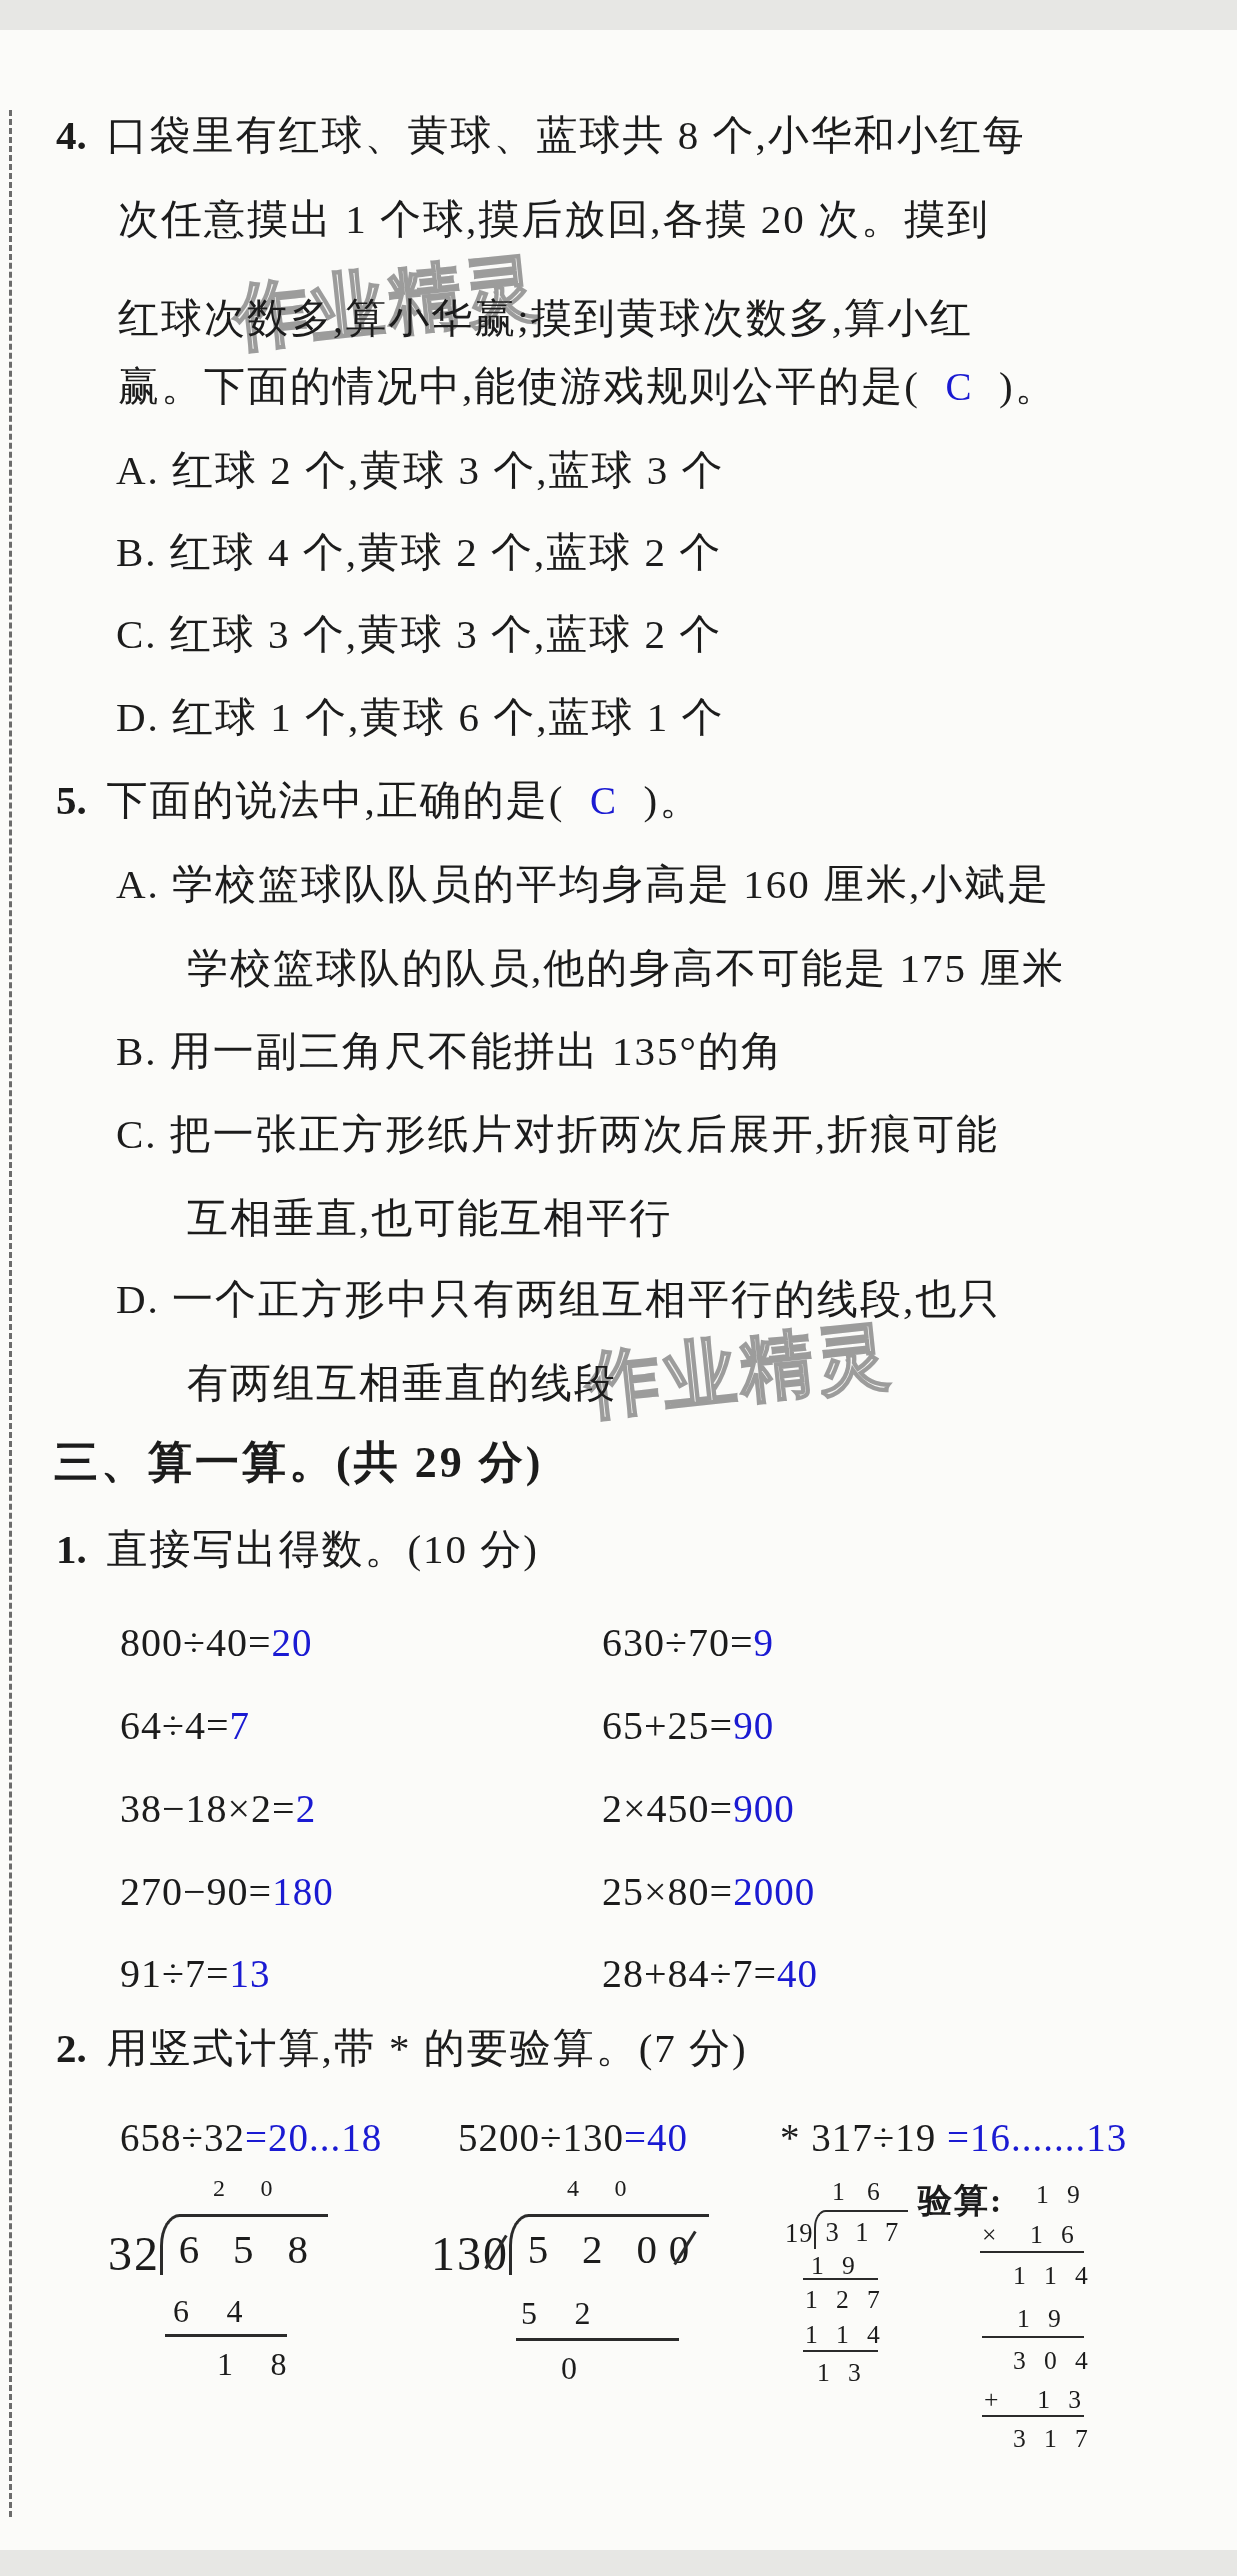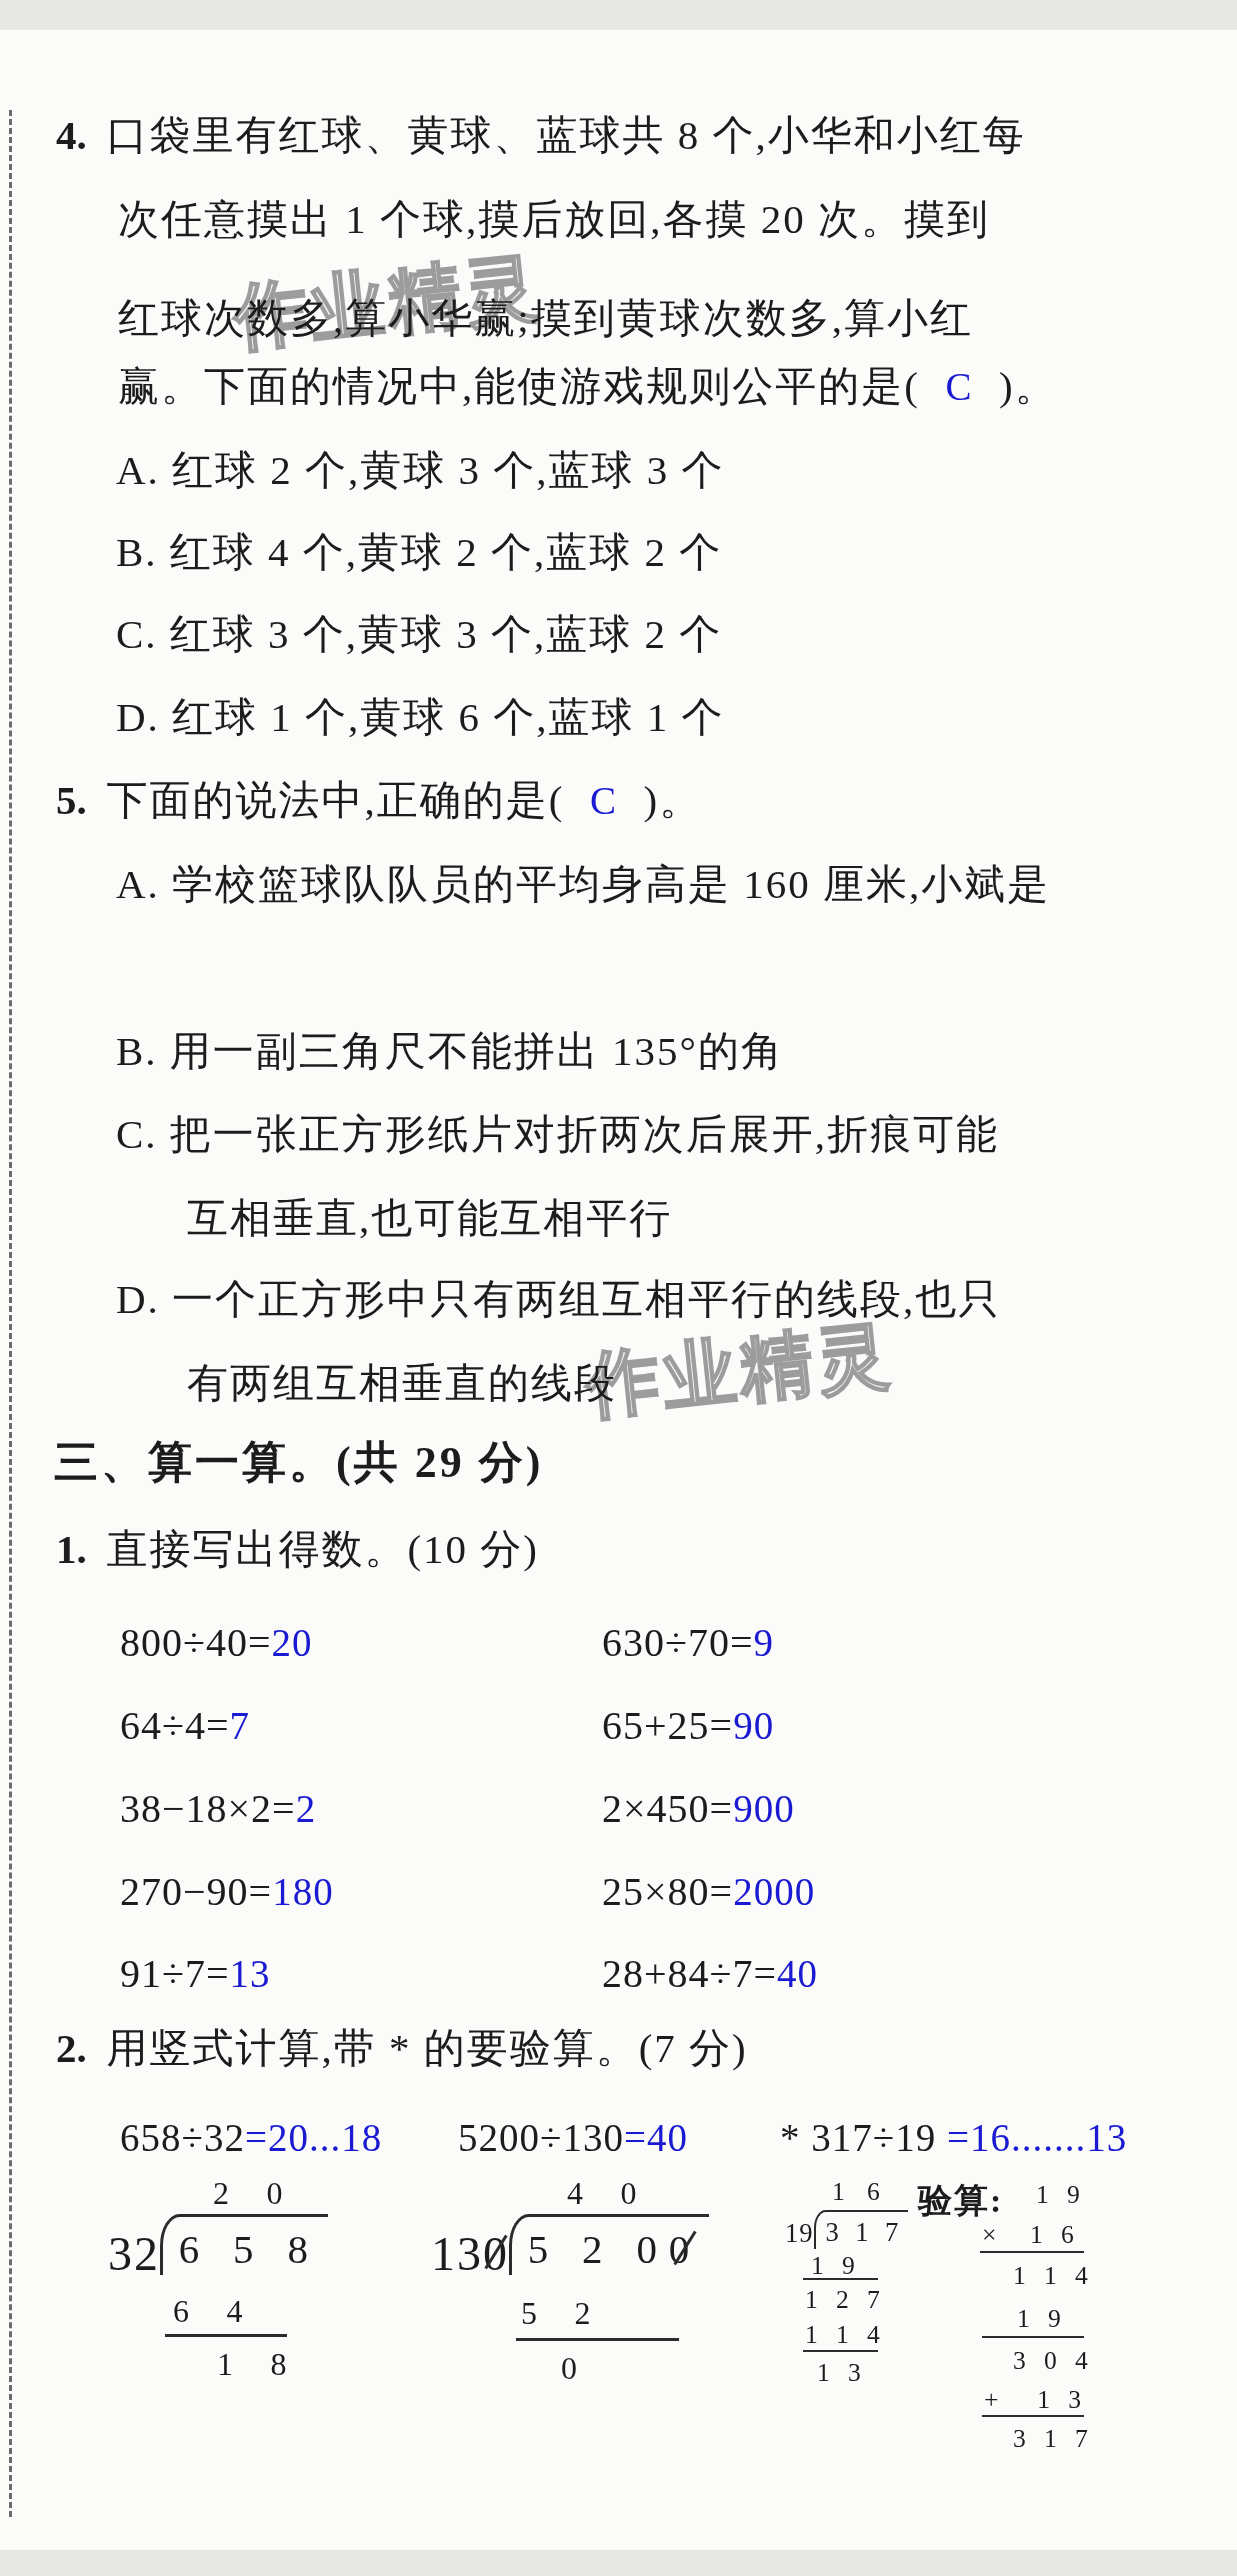--- a/index.html
+++ b/index.html
@@ -10,21 +10,21 @@
              border-left:3px dashed rgba(60,60,60,.75);}
   .tline{position:absolute;white-space:nowrap;font-size:41px;line-height:1.25;letter-spacing:2px;}
   .qnum{font-weight:700;margin-right:19.7px;letter-spacing:0;}
   .ans-blue{color:#1a1ad2;}
   .ans-inline{color:#1a1ad2;margin:0 25.6px;font-size:39px;}
   .sec-head{font-weight:700;font-size:44px;letter-spacing:3px;}
   .calc-expr{font-size:40px;letter-spacing:1px;}
   .calc-ans{color:#1a1ad2;font-size:39px;}
   .eq{font-size:39px;letter-spacing:1px;}
   
-  .ldq{position:absolute;font-size:32px;letter-spacing:14.8px;white-space:nowrap;}
+  .ldq{position:absolute;font-size:24px;letter-spacing:14.8px;white-space:nowrap;}
   .ldrow{position:absolute;white-space:nowrap;}
   .ldsor{font-size:48px;letter-spacing:2px;vertical-align:top;}
   .lddend{display:inline-block;border-top:3px solid #2b2b2b;border-left:3px solid #2b2b2b;
           border-top-left-radius:19.7px 31.5px;padding:7.9px 7.9px 2px 15.7px;font-size:41px;letter-spacing:11.8px;}
   .ldsub{position:absolute;font-size:32px;letter-spacing:14.8px;white-space:nowrap;}
   .ldline{position:absolute;border-top:3px solid #2b2b2b;height:0;}
   
   .sm .ldsor{font-size:26.6px;letter-spacing:1px;}
   .sm .lddend{border-width:2px;border-top-left-radius:11.8px 17.7px;padding:4.9px 4.9px 1px 9.8px;
               font-size:26.6px;letter-spacing:4.9px;}
@@ -57,20 +57,21 @@
   <div class="tline" style="left:118px;top:194px;">次任意摸出 1 个球,摸后放回,各摸 20 次。摸到</div>
   <div class="tline" style="left:118px;top:277px;margin-top:16px;">红球次数多,算小华赢;摸到黄球次数多,算小红</div>
   <div class="tline" style="left:118px;top:361px;"><span>赢。下面的情况中,能使游戏规则公平的是(</span><span class="ans-inline">C</span><span>)。</span></div>
   <div class="tline" style="left:116px;top:445px;">A. 红球 2 个,黄球 3 个,蓝球 3 个</div>
   <div class="tline" style="left:116px;top:527px;">B. 红球 4 个,黄球 2 个,蓝球 2 个</div>
   <div class="tline" style="left:116px;top:609px;">C. 红球 3 个,黄球 3 个,蓝球 2 个</div>
   <div class="tline" style="left:116px;top:692px;">D. 红球 1 个,黄球 6 个,蓝球 1 个</div>
 
   <div class="tline" style="left:56px;top:775px;"><span class="qnum">5.</span><span>下面的说法中,正确的是(</span><span class="ans-inline">C</span><span>)。</span></div>
   <div class="tline" style="left:116px;top:859px;">A. 学校篮球队队员的平均身高是 160 厘米,小斌是</div>
+  <div class="tline" style="left:187px;top:943px;">学校篮球队的队员,他的身高不可能是 175 厘米</div>
   <div class="tline" style="left:116px;top:1026px;">B. 用一副三角尺不能拼出 135°的角</div>
   <div class="tline" style="left:116px;top:1109px;">C. 把一张正方形纸片对折两次后展开,折痕可能</div>
   <div class="tline" style="left:187px;top:1193px;">互相垂直,也可能互相平行</div>
   <div class="tline" style="left:116px;top:1274px;">D. 一个正方形中只有两组互相平行的线段,也只</div>
   <div class="tline" style="left:187px;top:1358px;">有两组互相垂直的线段</div>
 
   <div class="tline sec-head" style="left:54px;top:1435px;">三、算一算。(共 29 分)</div>
 
   <div class="tline" style="left:56px;top:1524px;"><span class="qnum">1.</span><span>直接写出得数。(10 分)</span></div>
 

